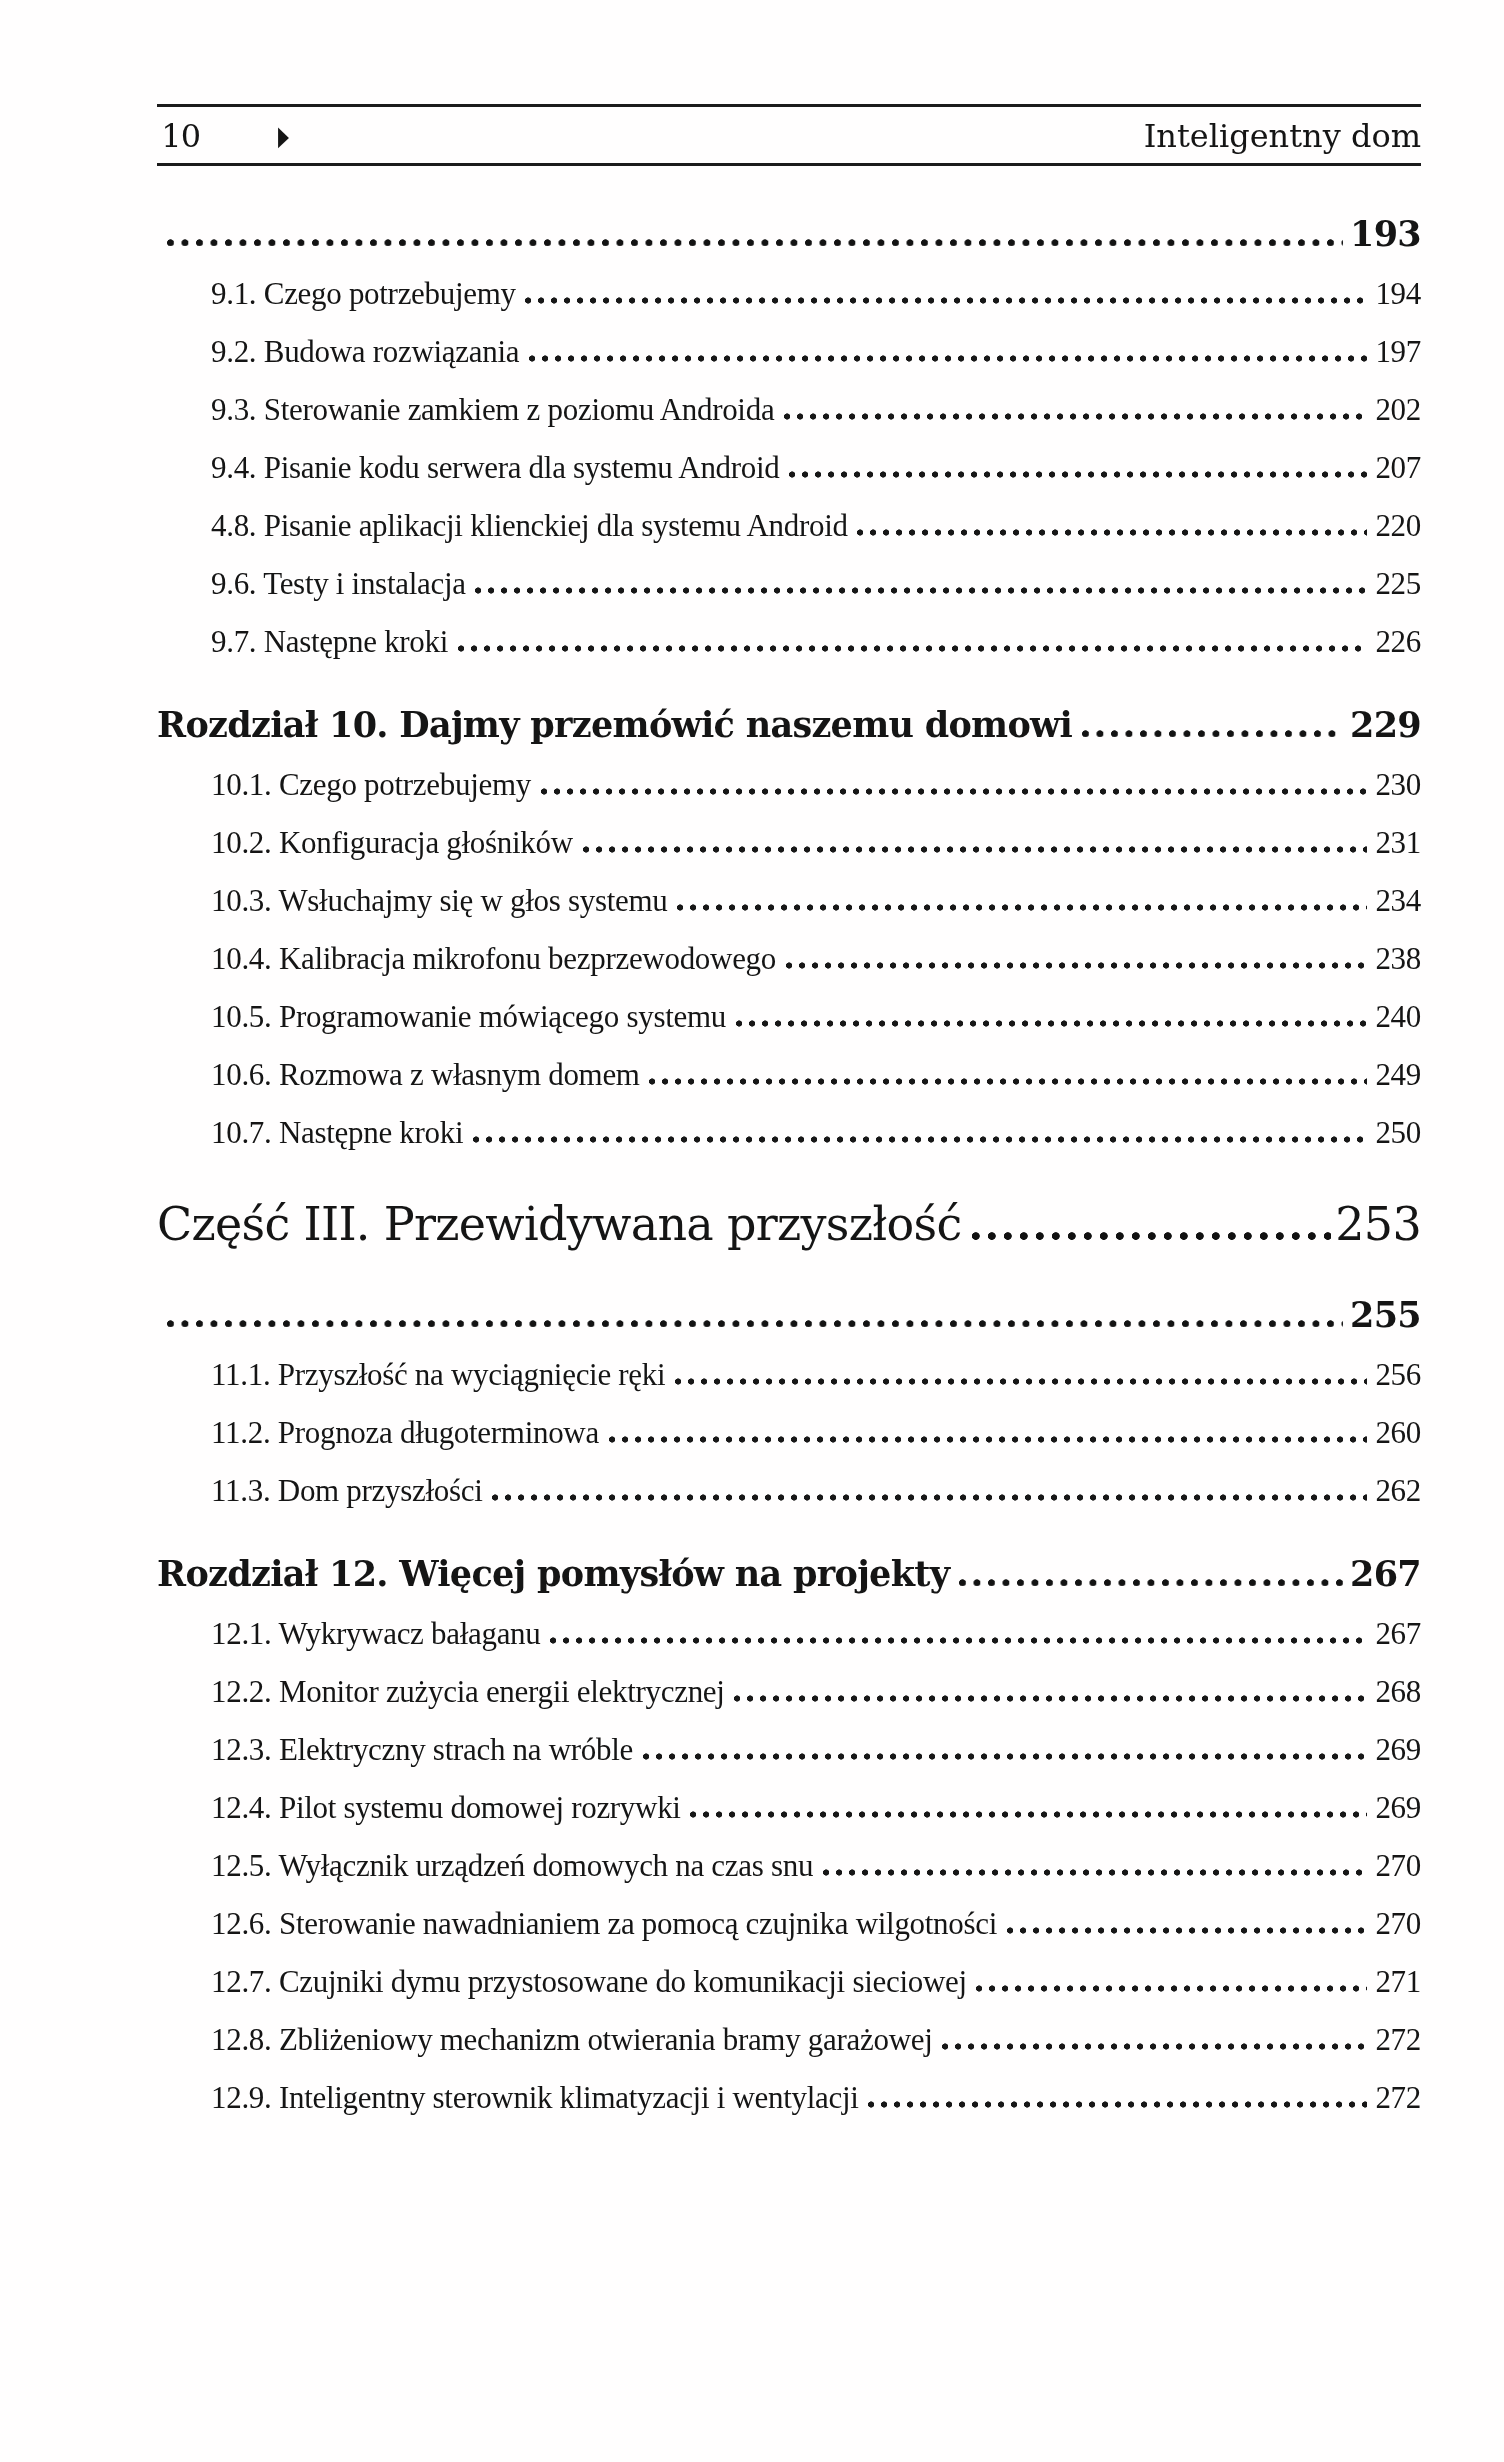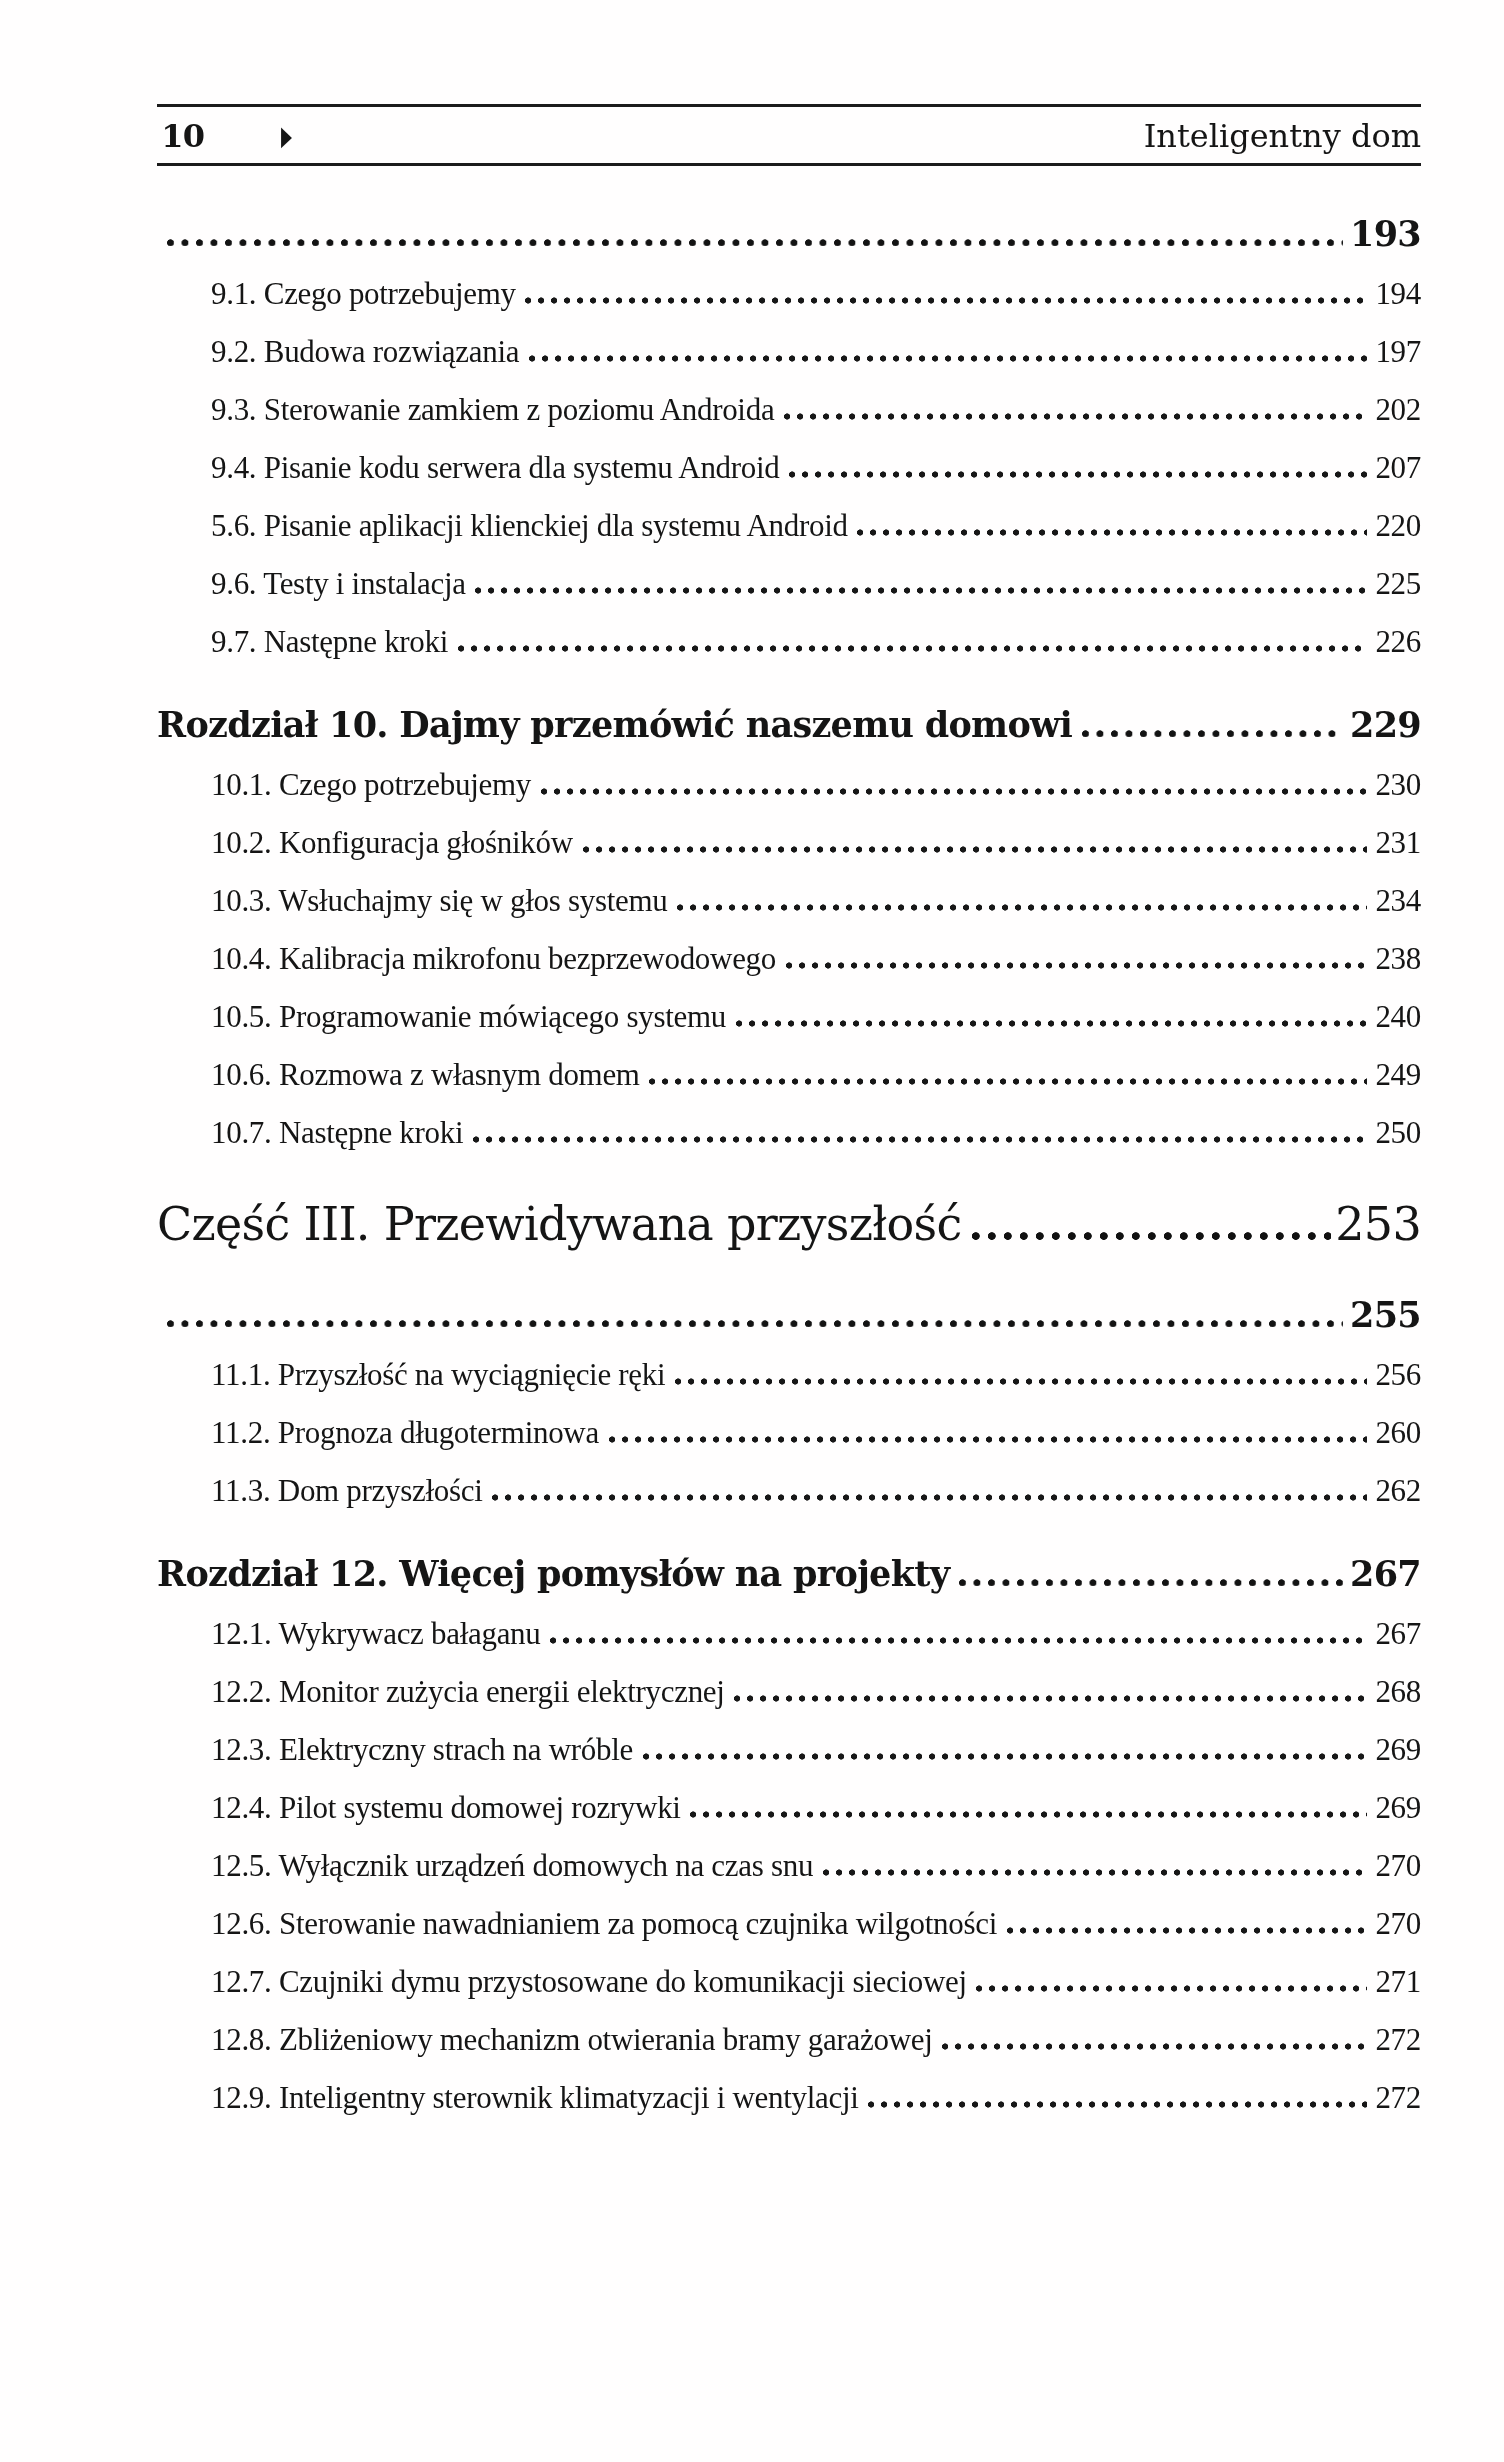--- a/index.html
+++ b/index.html
@@ -29,21 +29,21 @@
     padding: 11px 0 8.3px 4.2px;
   }
   .header-row {
     display: flex;
     align-items: baseline;
     font-family: "DejaVu Serif", serif;
     font-size: 32px;
     line-height: 37px;
     letter-spacing: -0.7px;
   }
-  .folio { font-weight: 700; }
+  .folio { font-weight: 400; }
   .arrow-icon {
     font-family: "DejaVu Sans", sans-serif;
     font-size: 26px;
     margin-left: 77px;
     align-self: center;
     display: inline-block;
     transform: scale(0.55, 1.05);
     transform-origin: left center;
   }
   .book-title { margin-left: auto; letter-spacing: 0; }
@@ -133,21 +133,21 @@
     <span class="toc-label">9.3. Sterowanie zamkiem z poziomu Androida</span>
     <span class="leader"></span>
     <span class="toc-page">202</span>
   </div>
         <div class="toc-row section">
     <span class="toc-label">9.4. Pisanie kodu serwera dla systemu Android</span>
     <span class="leader"></span>
     <span class="toc-page">207</span>
   </div>
         <div class="toc-row section">
-    <span class="toc-label">5.6. Pisanie aplikacji klienckiej dla systemu Android</span>
+    <span class="toc-label">4.8. Pisanie aplikacji klienckiej dla systemu Android</span>
     <span class="leader"></span>
     <span class="toc-page">220</span>
   </div>
         <div class="toc-row section">
     <span class="toc-label">9.6. Testy i instalacja</span>
     <span class="leader"></span>
     <span class="toc-page">225</span>
   </div>
         <div class="toc-row section">
     <span class="toc-label">9.7. Następne kroki</span>

